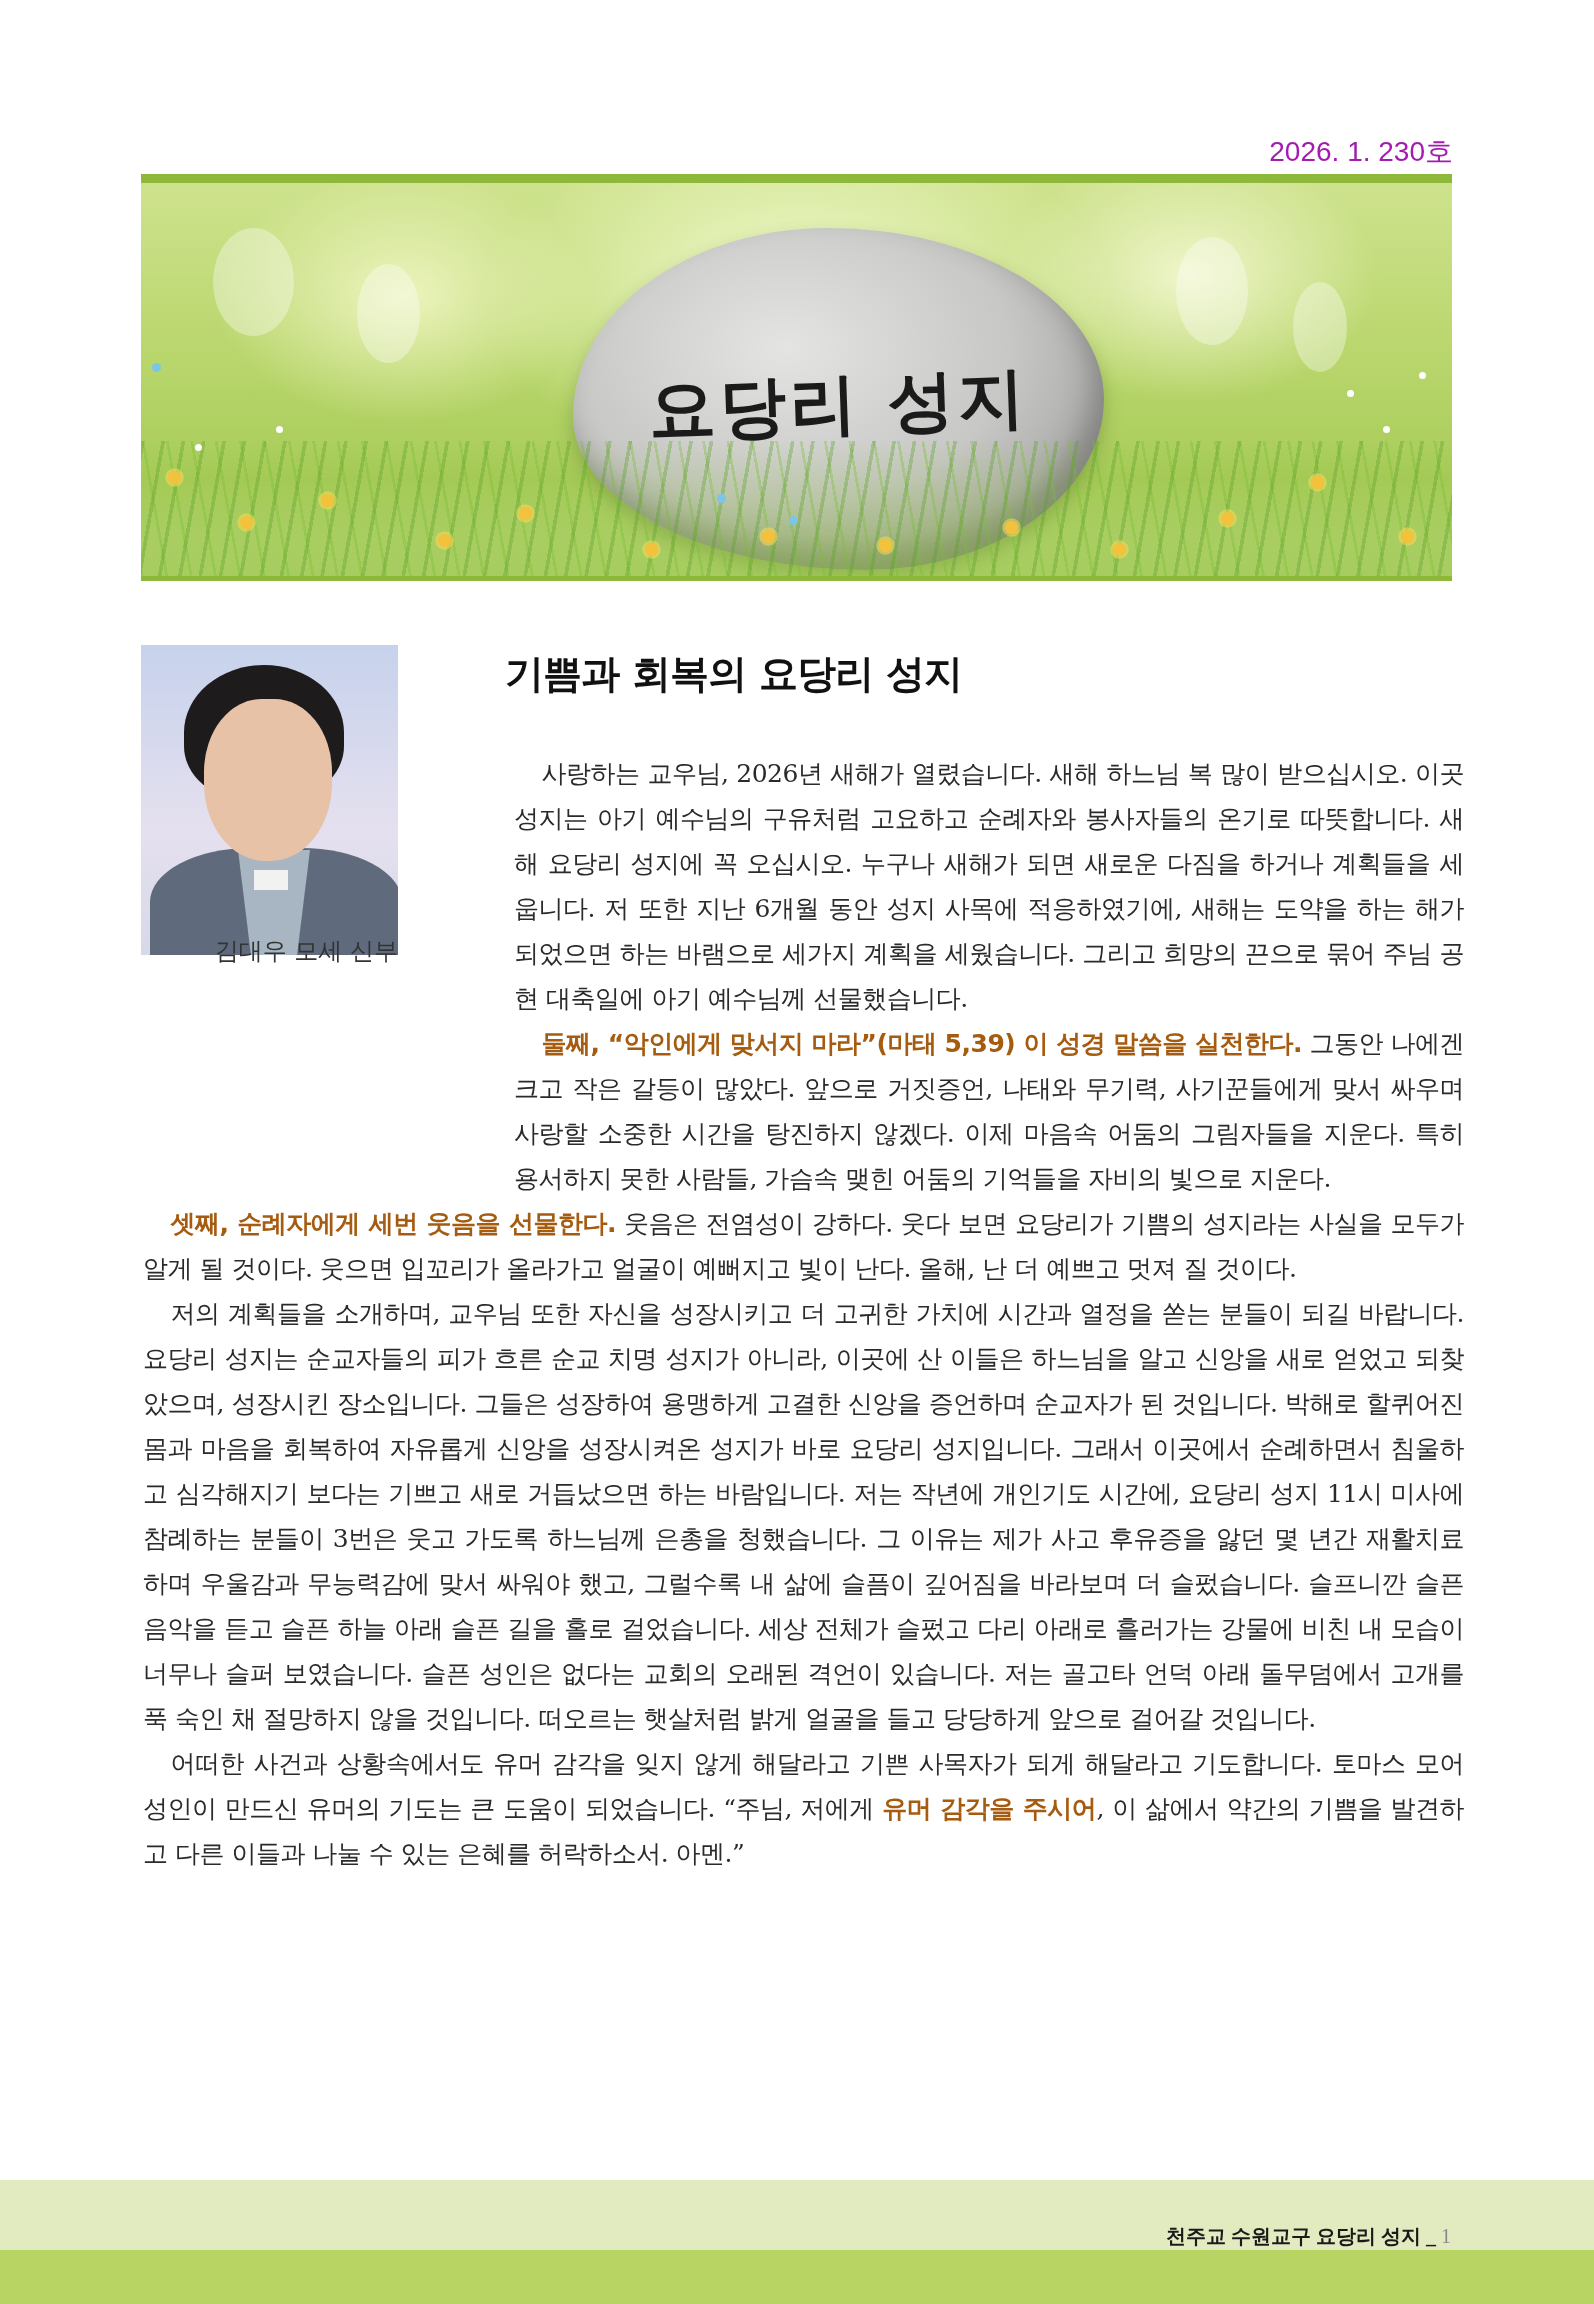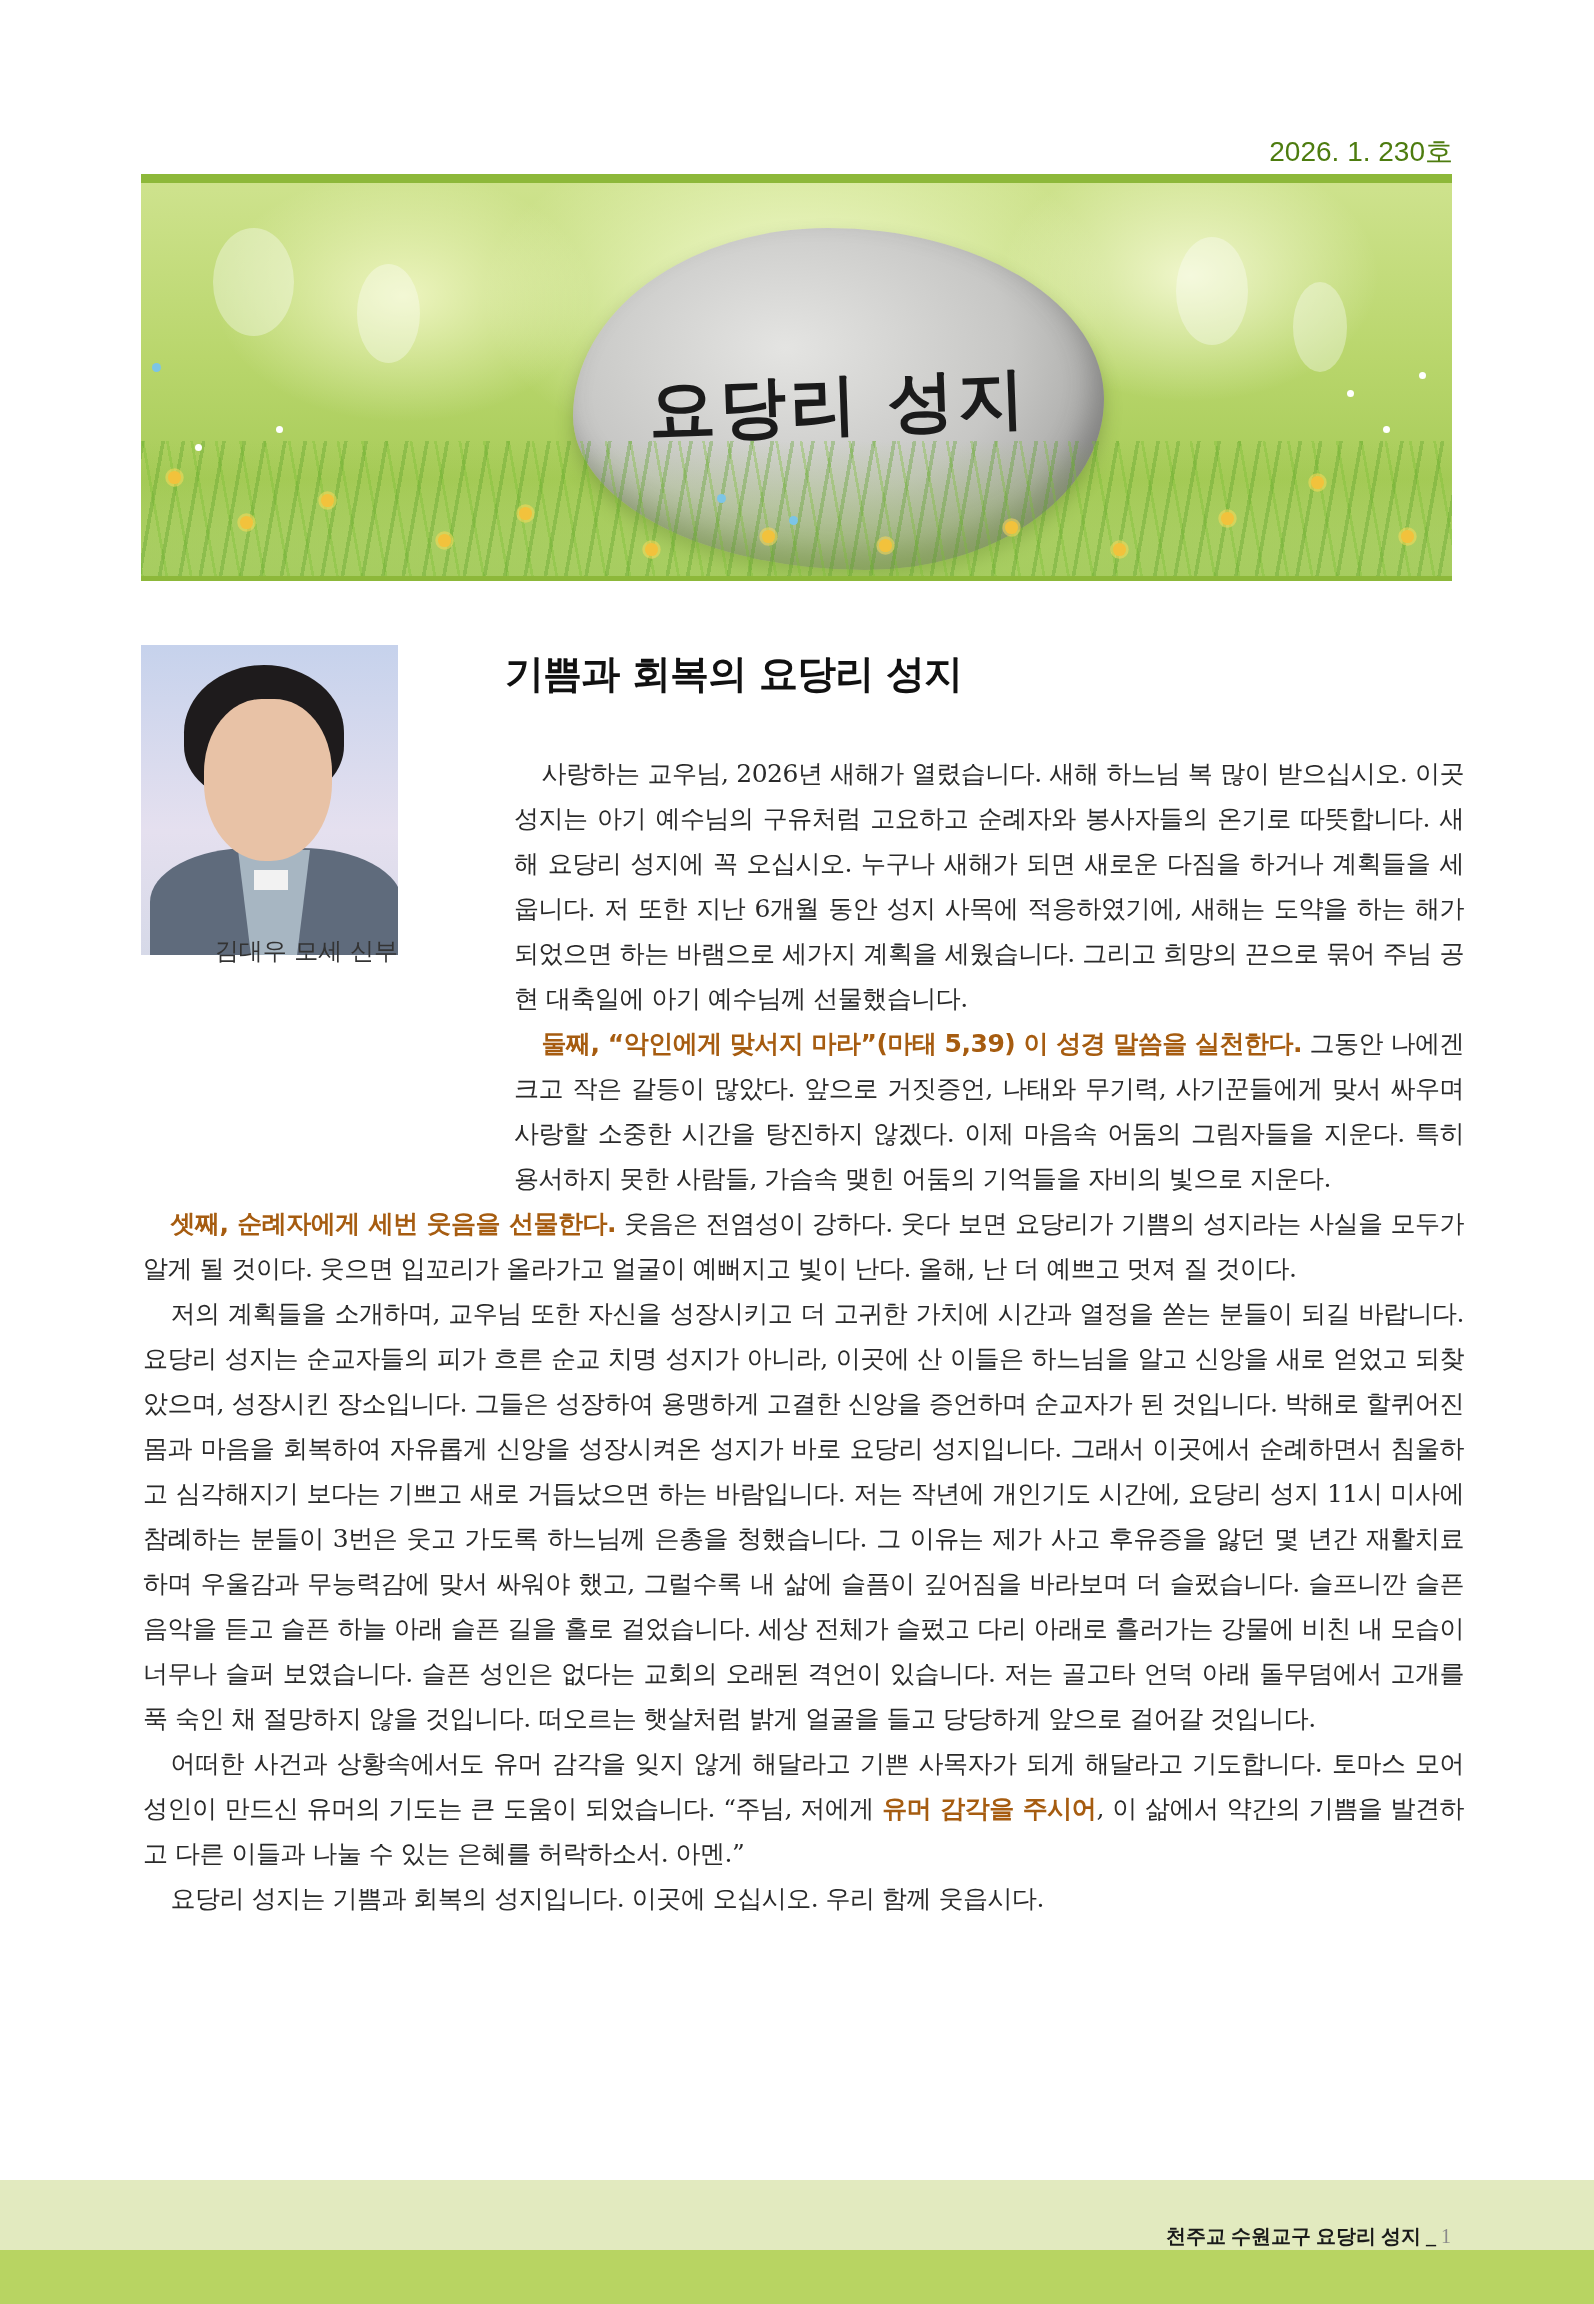--- a/index.html
+++ b/index.html
@@ -2,21 +2,21 @@
 <html style="font-size:14.4px"><head>
 <meta charset="utf-8">
 <style>
   html, body { margin: 0; padding: 0; }
   body {
     width: 1595px; height: 2304px; position: relative; overflow: hidden;
     background: #ffffff; font-family: "DejaVu Sans", sans-serif; color: #222;
   }
   .issue {
     position: absolute; right: 142px; top: 133px;
-    font-family: "Liberation Sans", sans-serif; font-size: 28px; color: #4d7c0f;
+    font-family: "Liberation Sans", sans-serif; font-size: 28px; color: #a21caf;
   }
   .banner {
     position: absolute; left: 141px; top: 174px; width: 1311px; height: 407px;
     overflow: hidden;
     background:
       radial-gradient(ellipse 270px 180px at 20% 30%, rgba(255,255,220,0.7), transparent 70%),
       radial-gradient(ellipse 270px 180px at 80% 25%, rgba(255,255,230,0.75), transparent 70%),
       radial-gradient(ellipse 450px 252px at 50% 30%, rgba(250,255,220,0.9), transparent 70%),
       linear-gradient(180deg, #cfe38f 0%, #b9d66c 45%, #a8cc5a 75%, #c8df8e 100%);
   }
@@ -130,21 +130,20 @@
 
 <h1 class="title" style="margin:4px;">기쁨과 회복의 요당리 성지</h1>
 
 <div class="body-text">
   <div class="float-space"></div>
   <p><span>사랑하는 교우님, 2026년 새해가 열렸습니다. 새해 하느님 복 많이 받으십시오. 이곳 성지는 아기 예수님의 구유처럼 고요하고 순례자와 봉사자들의 온기로 따뜻합니다. 새해 요당리 성지에 꼭 오십시오. 누구나 새해가 되면 새로운 다짐을 하거나 계획들을 세웁니다. 저 또한 지난 6개월 동안 성지 사목에 적응하였기에, 새해는 도약을 하는 해가 되었으면 하는 바램으로 세가지 계획을 세웠습니다. 그리고 희망의 끈으로 묶어 주님 공현 대축일에 아기 예수님께 선물했습니다.</span></p>
   <p><span class="hl">둘째, “악인에게 맞서지 마라”(마태 5,39) 이 성경 말씀을 실천한다.</span><span> 그동안 나에겐 크고 작은 갈등이 많았다. 앞으로 거짓증언, 나태와 무기력, 사기꾼들에게 맞서 싸우며 사랑할 소중한 시간을 탕진하지 않겠다. 이제 마음속 어둠의 그림자들을 지운다. 특히 용서하지 못한 사람들, 가슴속 맺힌 어둠의 기억들을 자비의 빛으로 지운다.</span></p>
   <p><span class="hl">셋째, 순례자에게 세번 웃음을 선물한다.</span><span> 웃음은 전염성이 강하다. 웃다 보면 요당리가 기쁨의 성지라는 사실을 모두가 알게 될 것이다. 웃으면 입꼬리가 올라가고 얼굴이 예뻐지고 빛이 난다. 올해, 난 더 예쁘고 멋져 질 것이다.</span></p>
   <p><span>저의 계획들을 소개하며, 교우님 또한 자신을 성장시키고 더 고귀한 가치에 시간과 열정을 쏟는 분들이 되길 바랍니다. 요당리 성지는 순교자들의 피가 흐른 순교 치명 성지가 아니라, 이곳에 산 이들은 하느님을 알고 신앙을 새로 얻었고 되찾았으며, 성장시킨 장소입니다. 그들은 성장하여 용맹하게 고결한 신앙을 증언하며 순교자가 된 것입니다. 박해로 할퀴어진 몸과 마음을 회복하여 자유롭게 신앙을 성장시켜온 성지가 바로 요당리 성지입니다. 그래서 이곳에서 순례하면서 침울하고 심각해지기 보다는 기쁘고 새로 거듭났으면 하는 바람입니다. 저는 작년에 개인기도 시간에, 요당리 성지 11시 미사에 참례하는 분들이 3번은 웃고 가도록 하느님께 은총을 청했습니다. 그 이유는 제가 사고 후유증을 앓던 몇 년간 재활치료 하며 우울감과 무능력감에 맞서 싸워야 했고, 그럴수록 내 삶에 슬픔이 깊어짐을 바라보며 더 슬펐습니다. 슬프니깐 슬픈음악을 듣고 슬픈 하늘 아래 슬픈 길을 홀로 걸었습니다. 세상 전체가 슬펐고 다리 아래로 흘러가는 강물에 비친 내 모습이 너무나 슬퍼 보였습니다. 슬픈 성인은 없다는 교회의 오래된 격언이 있습니다. 저는 골고타 언덕 아래 돌무덤에서 고개를 푹 숙인 채 절망하지 않을 것입니다. 떠오르는 햇살처럼 밝게 얼굴을 들고 당당하게 앞으로 걸어갈 것입니다.</span></p>
   <p><span>어떠한 사건과 상황속에서도 유머 감각을 잊지 않게 해달라고 기쁜 사목자가 되게 해달라고 기도합니다. 토마스 모어 성인이 만드신 유머의 기도는 큰 도움이 되었습니다. “주님, 저에게 </span><span class="hl">유머 감각을 주시어</span><span>, 이 삶에서 약간의 기쁨을 발견하고 다른 이들과 나눌 수 있는 은혜를 허락하소서. 아멘.”</span></p>
-  <p><span>요당리 성지는 기쁨과 회복의 성지입니다. 이곳에 오십시오. 우리 함께 웃읍시다.</span></p>
 </div>
 
 <div class="footer-light"></div>
 <div class="footer-dark"></div>
 <div class="footer-text">
   <span>천주교 수원교구 요당리 성지 _ </span><span class="pg">1</span>
 </div>
 
 
 </body></html>

